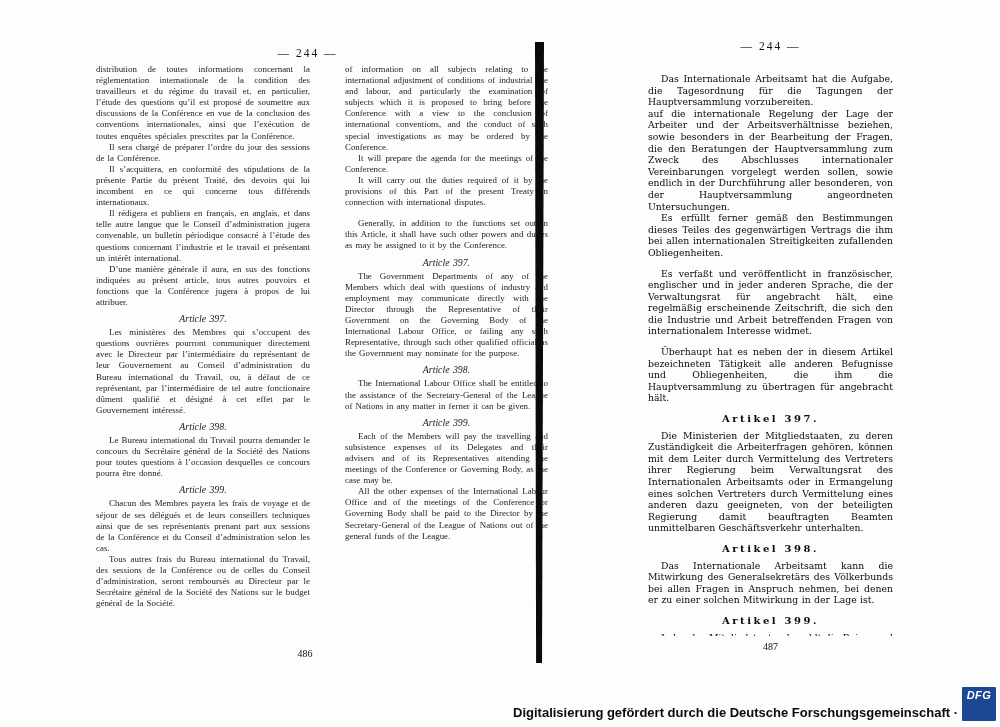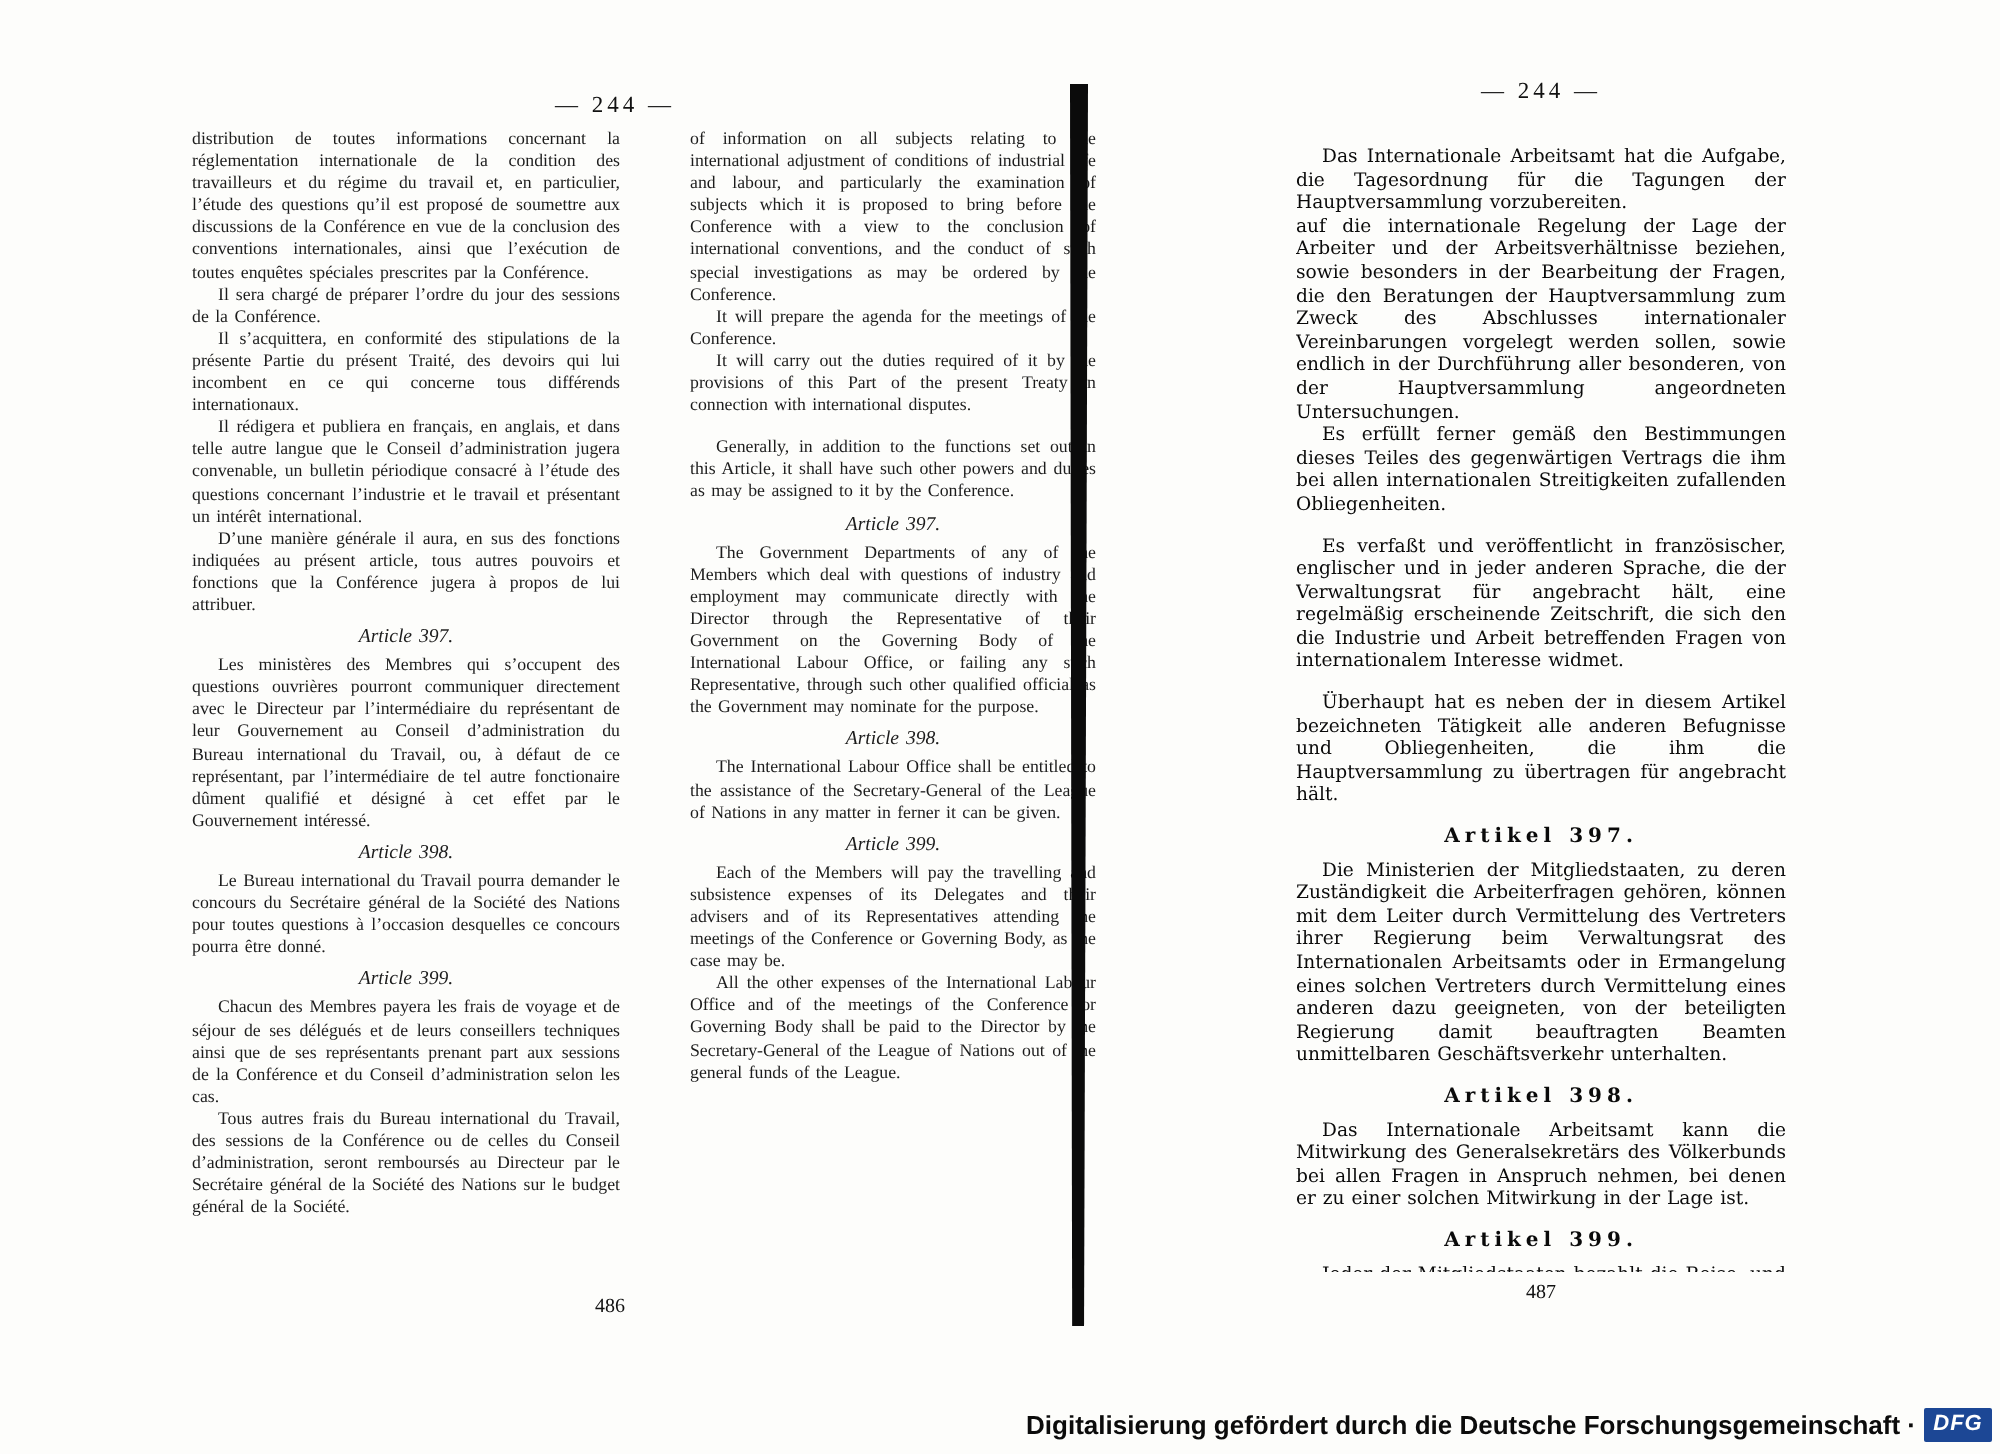--- a/index.html
+++ b/index.html
@@ -22,21 +22,21 @@
   
   .german{font-family:"DejaVu Serif",serif;font-size:9.3px;line-height:11.6px;color:#0a0a0a;word-spacing:0.5px;}
   .german .blk.h{font-style:normal;font-weight:bold;letter-spacing:2.5px;font-size:10px;margin:9px 0 5px 0;}
   .german .blk.pg{margin-top:9px;}
   
   .spine{position:absolute;left:535px;top:42px;width:9px;height:621px;background:#0b0b0b;
          clip-path:polygon(0 0,100% 0,78% 100%,12% 100%);}
   
   .footer{position:absolute;right:42px;bottom:6px;height:17px;line-height:17px;
           font-family:"Liberation Sans",sans-serif;font-weight:bold;font-size:13px;color:#0b0b0b;}
-  .dfg{position:absolute;right:4px;bottom:6px;width:34px;height:17px;background:#1c4795;
+  .dfg{position:absolute;right:4px;bottom:6px;width:34px;height:34px;background:#1c4795;
        color:#ffffff;font-family:"Liberation Sans",sans-serif;font-weight:bold;font-style:italic;
        font-size:11px;line-height:17px;text-align:center;letter-spacing:0.5px;border-radius:1px;}
 </style>
 </head>
 <body>
 
 <div class="canvas">
 
   <div class="pagehead" style="left:95px;top:47px;width:425px;">—  244  —</div>
 

